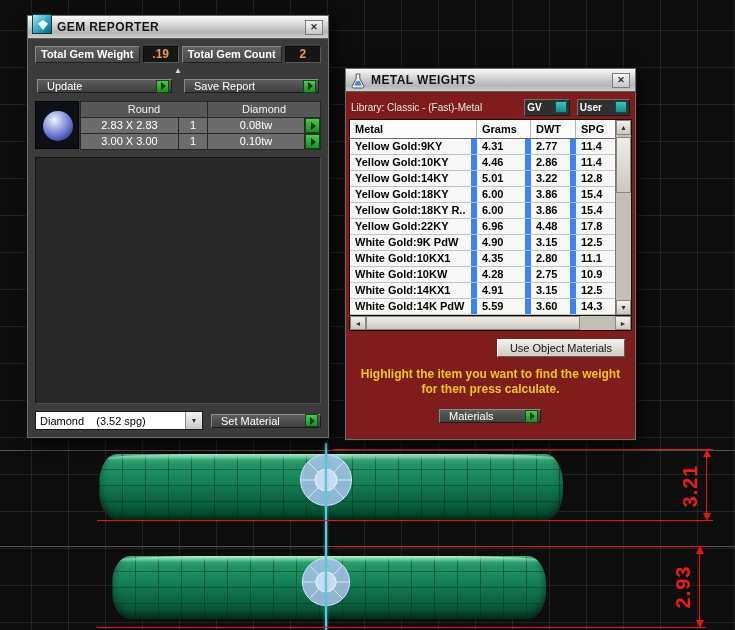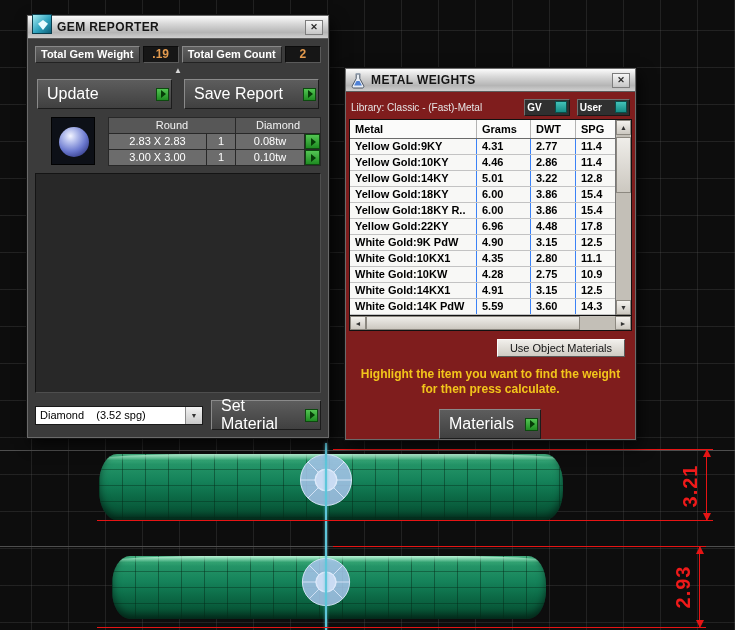--- a/index.html
+++ b/index.html
@@ -43,42 +43,42 @@
     border-bottom:1px solid #5c5c5c;}
   .titlebar .title{font-size:12px;font-weight:bold;color:#151515;letter-spacing:.4px;}
   .close{margin-left:auto;width:18px;height:15px;background:linear-gradient(#f6f6f6,#c6c6c6);
     border:1px solid #7d7d7d;color:#2a2a2a;font-size:9px;font-weight:bold;text-align:center;line-height:13px;}
   .app-icon{width:20px;height:20px;position:relative;top:-3px;flex:none;
     background:linear-gradient(135deg,#a6ecf2,#2fa3be 55%,#0d5f78);border:1px solid #0a3d4c;}
   .app-icon::after{content:"";position:absolute;left:5px;top:5px;width:10px;height:10px;
     background:#eafcff;clip-path:polygon(50% 0,100% 38%,50% 100%,0 38%);}
 
   
-  .mbtn{height:30px;display:flex;align-items:center;background:linear-gradient(#5d5d5d,#404040);
-    border:1px solid;border-color:#8a8a8a #1c1c1c #1c1c1c #8a8a8a;color:#fff;font-size:16px;padding:0 2px 0 9px;}
+  .mbtn{height:14px;display:flex;align-items:center;background:linear-gradient(#5d5d5d,#404040);
+    border:1px solid;border-color:#8a8a8a #1c1c1c #1c1c1c #8a8a8a;color:#fff;font-size:11px;padding:0 2px 0 9px;}
   .mbtn .lbl{flex:1;text-align:left;}
   .go-box{width:13px;height:13px;flex:none;background:linear-gradient(#53c553,#1f8c22);
     border:1px solid #0d4a0f;display:flex;align-items:center;justify-content:center;}
   .go-box::after{content:"";width:0;height:0;border-left:5px solid #063c08;
     border-top:4px solid transparent;border-bottom:4px solid transparent;margin-left:1px;}
 
   
   #gem-reporter{left:27px;top:15px;width:302px;height:423px;display:flex;flex-direction:column;}
   .gr-body{flex:1;display:flex;flex-direction:column;padding:6px 7px 7px;}
   .totals{display:flex;align-items:center;gap:3px;height:19px;}
   .panel-label{height:17px;line-height:15px;background:linear-gradient(#606060,#474747);
     border:1px solid;border-color:#888 #222 #222 #888;color:#fff;font-size:11px;font-weight:bold;
     padding:0 5px;white-space:nowrap;}
   .value-box{flex:1;height:17px;line-height:15px;background:#161616;border:1px solid;
     border-color:#0c0c0c #5a5a5a #5a5a5a #0c0c0c;color:#e39a4e;font-size:12px;font-weight:bold;text-align:center;}
   .collapse-row{height:13px;display:flex;align-items:center;justify-content:center;}
   .collapse-handle{color:#d8d8d8;font-size:8px;line-height:8px;}
   .btn-row{display:flex;gap:12px;margin-top:2px;padding:0 2px;}
   .btn-row .mbtn{flex:1;}
-  .gem-table{display:flex;margin-top:8px;gap:13px;margin-left:16px;}
+  .gem-table{display:flex;margin-top:8px;gap:1px;}
   .gem-thumb{width:44px;height:48px;background:#0d1017;border:1px solid #020202;position:relative;flex:none;}
   .gem-thumb::after{content:"";position:absolute;left:7px;top:9px;width:30px;height:30px;border-radius:50%;
     background:radial-gradient(circle at 38% 30%,#f2f4ff 0%,#b9c2ee 22%,#6b79cf 55%,#39418f 82%,#232a66 100%);}
   .gr-grid{flex:1;display:flex;flex-direction:column;gap:1px;background:#282828;border:1px solid #282828;}
   .gr-hrow,.gr-drow{display:flex;gap:1px;height:15px;}
   .gr-hcell{background:#575757;color:#f2f2f2;font-size:11px;text-align:center;line-height:15px;}
   .gr-hcell.c1{width:126px;flex:none;}
   .gr-hcell.c2{flex:1;}
   .gr-cell{background:#6c6c6c;color:#fff;font-size:11px;text-align:center;line-height:15px;}
   .gr-cell.size{width:97px;flex:none;}
@@ -103,21 +103,21 @@
     border-color:#6f6f6f #191919 #191919 #6f6f6f;padding:1px 2px;gap:13px;}
   .tgl .tlabel{color:#fff;font-size:10px;font-weight:bold;}
   .tbox{width:12px;height:12px;background:linear-gradient(#43c2b9,#168c85);border:1px solid #0a4f4b;}
   .mw-tablewrap{display:flex;border:1px solid #111;}
   .mw-table{flex:1;background:#f4f4f2;overflow:hidden;}
   .mw-hrow{display:flex;height:19px;background:#fbfbfa;border-bottom:1px solid #6b6b6b;}
   .mw-hcell{font-size:11px;font-weight:bold;color:#000;line-height:18px;padding-left:5px;
     border-right:1px solid #b3b3b3;overflow:hidden;white-space:nowrap;}
   .mw-row{display:flex;height:16px;border-bottom:1px solid #c3c3c3;background:#f8f8f6;}
   .mw-cell{font-size:11px;font-weight:bold;color:#000;line-height:15px;padding-left:5px;
-    border-right:1px solid #3b82f6;overflow:hidden;white-space:nowrap;}
+    border-right:6px solid #3b82f6;overflow:hidden;white-space:nowrap;}
   .col-metal{width:127px;flex:none;}
   .col-grams{width:54px;flex:none;}
   .col-dwt{width:45px;flex:none;}
   .col-spg{flex:1;border-right:none;}
   .vscroll{width:16px;flex:none;background:#c3bfb7;display:flex;flex-direction:column;border-left:1px solid #777;}
   .sbtn{height:15px;flex:none;background:linear-gradient(#f4f2ee,#ccc8c0);border:1px solid #8c8880;
     color:#333;font-size:7px;display:flex;align-items:center;justify-content:center;}
   .vtrack{flex:1;position:relative;}
   .vthumb{position:absolute;left:0;right:0;top:2px;height:56px;background:linear-gradient(#efede9,#ccc8c0);border:1px solid #8c8880;}
   .hscroll{height:15px;display:flex;border:1px solid #111;border-top:none;background:#c3bfb7;}

